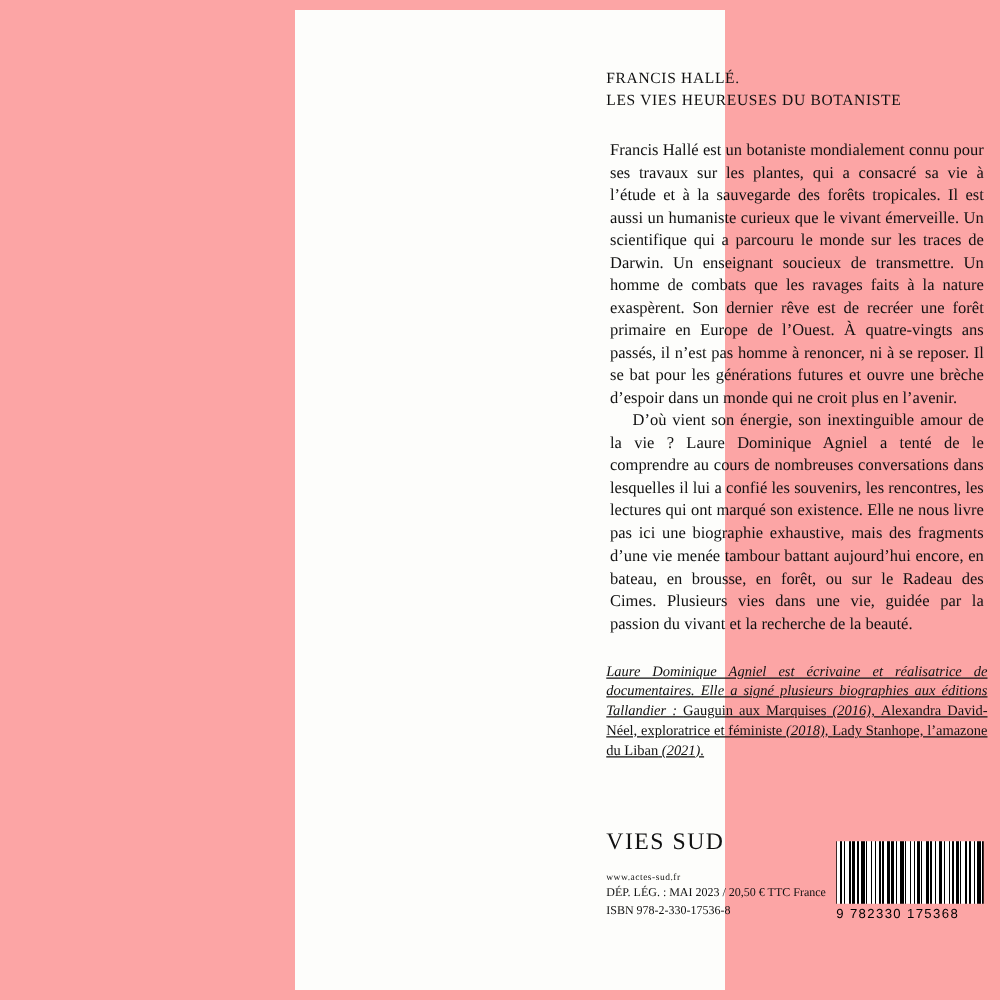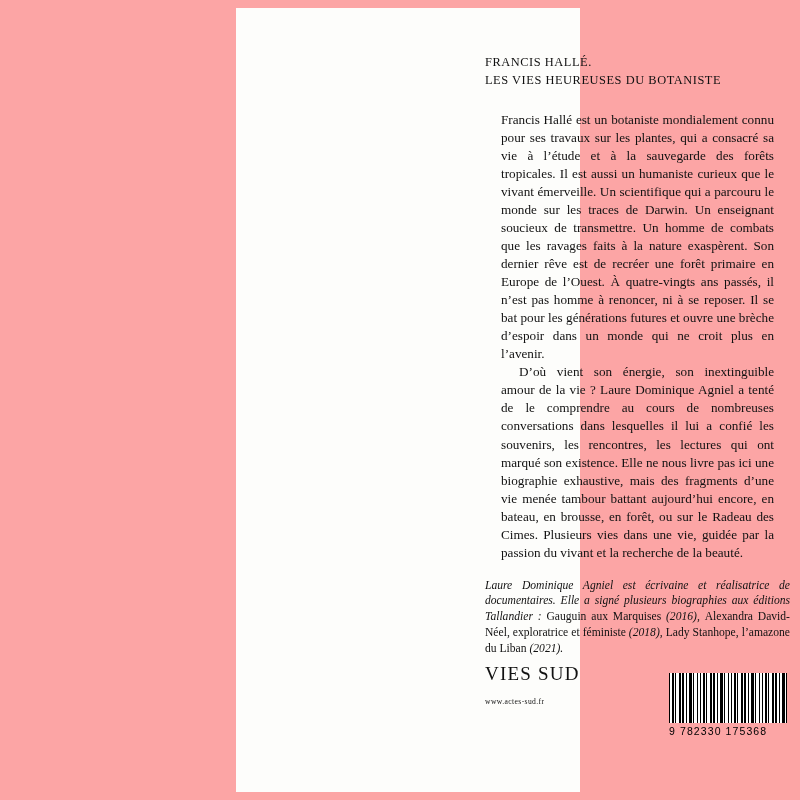--- a/index.html
+++ b/index.html
@@ -46,37 +46,38 @@
   .title-line {
     display: block;
     white-space: nowrap;
   }
   .blurb {
     font-family: "Liberation Serif", serif;
     font-size: 13.2px;
     line-height: 1.365;
     text-align: justify;
     color: #111111;
-    margin: 16px;
+    margin: 3px;
   }
   .blurb p {
     margin: 0;
   }
   .blurb p + p {
     text-indent: 18px;
     font-family: Liberation Serif, serif;
   }
   .author-note {
     font-family: "Liberation Serif", serif;
     font-size: 11.6px;
     line-height: 1.36;
     text-align: justify;
     font-style: italic;
     color: #111111;
-    margin-top: 10px;
+    margin-top: 22px;
+    text-decoration: underline;
   }
   .author-note .roman {
     font-style: normal;
   }
   .imprint {
     position: absolute;
     left: 249px;
     top: 656px;
     width: 200px;
   }
@@ -159,20 +160,24 @@
         <span>Laure Dominique Agniel est écrivaine et réalisatrice de documentaires. Elle a signé plusieurs biographies aux éditions Tallandier : </span><span class="roman">Gauguin aux Marquises</span><span> (2016), </span><span class="roman">Alexandra David-Néel, exploratrice et féministe</span><span> (2018), </span><span class="roman">Lady Stanhope, l’amazone du Liban</span><span> (2021).</span>
       </div>
 
     </div>
 
     <div class="imprint">
       <div class="imprint-name">VIES SUD</div>
       <div class="imprint-url">www.actes-sud.fr</div>
     </div>
 
+    <div class="legal">
+      <div>DÉP. LÉG. : MAI 2023 / 20,50 € TTC France</div>
+      <div>ISBN 978-2-330-17536-8</div>
+    </div>
 
     <div class="barcode-wrap">
       <div class="barcode"></div>
       <div class="barcode-digits">9 782330 175368</div>
     </div>
 
   </div>
 </div>
 
 </body></html>

